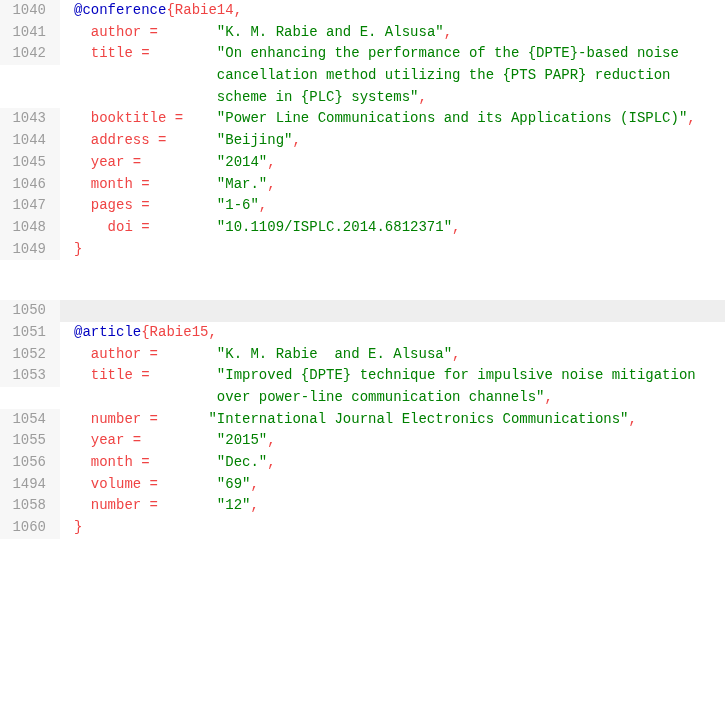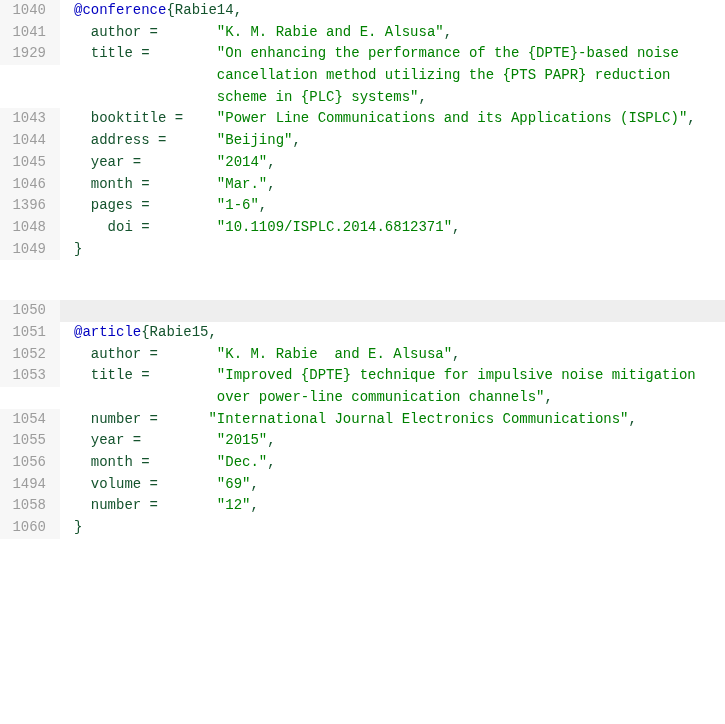--- a/index.html
+++ b/index.html
@@ -36,56 +36,56 @@
   }
   .code {
     padding-left: 14px;
     white-space: pre-wrap;
     word-break: break-word;
     flex: 1;
     padding-right: 8px;
   }
   .entrytype { color: #0000c0; text-align: right; }
   .str { color: #008000; }
-  .plain { color: #14532d; }
+  .plain { color: #ef4444; }
 </style>
 </head>
 <body>
 
 <div class="editor" id="editor-root">
 <div class="line">
       <div class="gutter">1040</div>
       <div class="code"><div style="padding-left: 0ch; text-indent: 0ch;"><span class="entrytype">@conference</span><span class="plain">{Rabie14,</span></div></div>
     </div>
     <div class="line">
       <div class="gutter">1041</div>
       <div class="code"><div style="padding-left: 17ch; text-indent: -17ch;"><span class="plain">  author =       </span><span class="str">"K. M. Rabie and E. Alsusa"</span><span class="plain">,</span></div></div>
     </div>
     <div class="line">
-      <div class="gutter">1929</div>
+      <div class="gutter">1042</div>
       <div class="code"><div style="padding-left: 17ch; text-indent: -17ch;"><span class="plain">  title =        </span><span class="str">"On enhancing the performance of the {DPTE}-based noise cancellation method utilizing the {PTS PAPR} reduction scheme in {PLC} systems"</span><span class="plain">,</span></div></div>
     </div>
     <div class="line">
       <div class="gutter">1043</div>
       <div class="code"><div style="padding-left: 17ch; text-indent: -17ch;"><span class="plain">  booktitle =    </span><span class="str">"Power Line Communications and its Applications (ISPLC)"</span><span class="plain">,</span></div></div>
     </div>
     <div class="line">
       <div class="gutter">1044</div>
       <div class="code"><div style="padding-left: 17ch; text-indent: -17ch;"><span class="plain">  address =      </span><span class="str">"Beijing"</span><span class="plain">,</span></div></div>
     </div>
     <div class="line">
       <div class="gutter">1045</div>
       <div class="code"><div style="padding-left: 17ch; text-indent: -17ch;"><span class="plain">  year =         </span><span class="str">"2014"</span><span class="plain">,</span></div></div>
     </div>
     <div class="line">
       <div class="gutter">1046</div>
       <div class="code"><div style="padding-left: 17ch; text-indent: -17ch;"><span class="plain">  month =        </span><span class="str">"Mar."</span><span class="plain">,</span></div></div>
     </div>
     <div class="line">
-      <div class="gutter">1396</div>
+      <div class="gutter">1047</div>
       <div class="code"><div style="padding-left: 17ch; text-indent: -17ch;"><span class="plain">  pages =        </span><span class="str">"1-6"</span><span class="plain">,</span></div></div>
     </div>
     <div class="line">
       <div class="gutter">1048</div>
       <div class="code"><div style="padding-left: 17ch; text-indent: -17ch;"><span class="plain">    doi =        </span><span class="str">"10.1109/ISPLC.2014.6812371"</span><span class="plain">,</span></div></div>
     </div>
     <div class="line">
       <div class="gutter">1049</div>
       <div class="code"><div style="padding-left: 1ch; text-indent: -1ch;"><span class="plain">}</span></div></div>
     </div>

